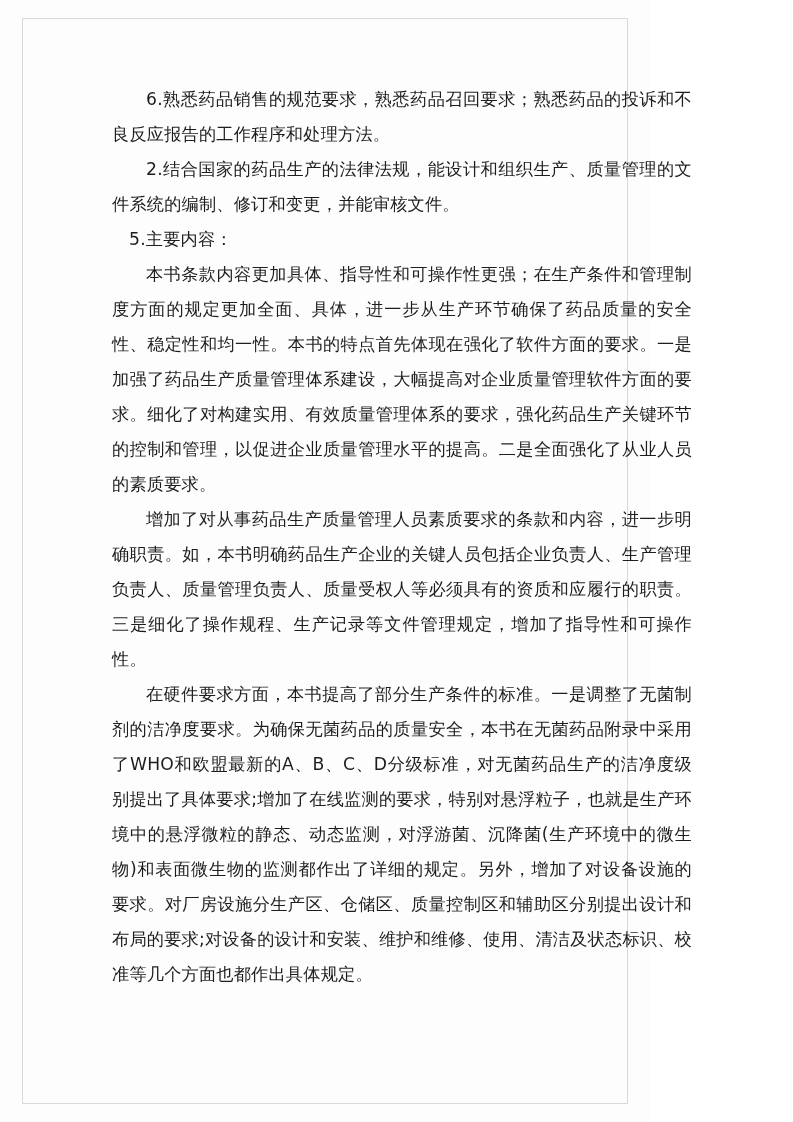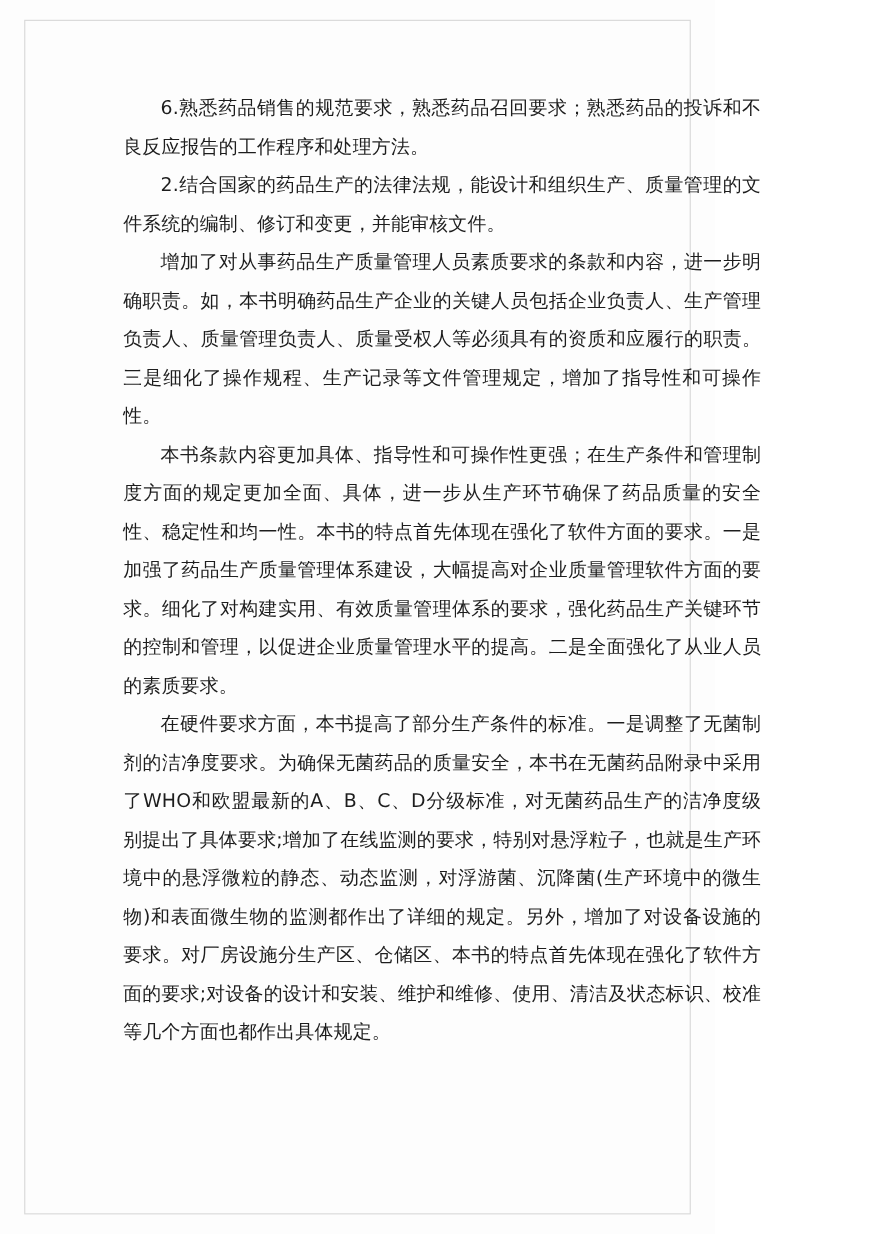--- a/index.html
+++ b/index.html
@@ -54,17 +54,18 @@
   }
 </style>
 </head>
 <body>
 
 <div class="page">
   <div class="page-border"></div>
   <div class="content">
     <p class="para indent-2">6.熟悉药品销售的规范要求，熟悉药品召回要求；熟悉药品的投诉和不良反应报告的工作程序和处理方法。</p>
     <p class="para indent-2">2.结合国家的药品生产的法律法规，能设计和组织生产、质量管理的文件系统的编制、修订和变更，并能审核文件。</p>
+    <p class="para indent-1">5.主要内容：</p>
+    <p class="para indent-2">本书条款内容更加具体、指导性和可操作性更强；在生产条件和管理制度方面的规定更加全面、具体，进一步从生产环节确保了药品质量的安全性、稳定性和均一性。本书的特点首先体现在强化了软件方面的要求。一是加强了药品生产质量管理体系建设，大幅提高对企业质量管理软件方面的要求。细化了对构建实用、有效质量管理体系的要求，强化药品生产关键环节的控制和管理，以促进企业质量管理水平的提高。二是全面强化了从业人员的素质要求。</p>
     <p class="para indent-2">增加了对从事药品生产质量管理人员素质要求的条款和内容，进一步明确职责。如，本书明确药品生产企业的关键人员包括企业负责人、生产管理负责人、质量管理负责人、质量受权人等必须具有的资质和应履行的职责。三是细化了操作规程、生产记录等文件管理规定，增加了指导性和可操作性。</p>
-    <p class="para indent-2">本书条款内容更加具体、指导性和可操作性更强；在生产条件和管理制度方面的规定更加全面、具体，进一步从生产环节确保了药品质量的安全性、稳定性和均一性。本书的特点首先体现在强化了软件方面的要求。一是加强了药品生产质量管理体系建设，大幅提高对企业质量管理软件方面的要求。细化了对构建实用、有效质量管理体系的要求，强化药品生产关键环节的控制和管理，以促进企业质量管理水平的提高。二是全面强化了从业人员的素质要求。</p>
-    <p class="para indent-2">在硬件要求方面，本书提高了部分生产条件的标准。一是调整了无菌制剂的洁净度要求。为确保无菌药品的质量安全，本书在无菌药品附录中采用了WHO和欧盟最新的A、B、C、D分级标准，对无菌药品生产的洁净度级别提出了具体要求;增加了在线监测的要求，特别对悬浮粒子，也就是生产环境中的悬浮微粒的静态、动态监测，对浮游菌、沉降菌(生产环境中的微生物)和表面微生物的监测都作出了详细的规定。另外，增加了对设备设施的要求。对厂房设施分生产区、仓储区、本书的特点首先体现在强化了软件方面的要求;对设备的设计和安装、维护和维修、使用、清洁及状态标识、校准等几个方面也都作出具体规定。</p>
+    <p class="para indent-2">在硬件要求方面，本书提高了部分生产条件的标准。一是调整了无菌制剂的洁净度要求。为确保无菌药品的质量安全，本书在无菌药品附录中采用了WHO和欧盟最新的A、B、C、D分级标准，对无菌药品生产的洁净度级别提出了具体要求;增加了在线监测的要求，特别对悬浮粒子，也就是生产环境中的悬浮微粒的静态、动态监测，对浮游菌、沉降菌(生产环境中的微生物)和表面微生物的监测都作出了详细的规定。另外，增加了对设备设施的要求。对厂房设施分生产区、仓储区、质量控制区和辅助区分别提出设计和布局的要求;对设备的设计和安装、维护和维修、使用、清洁及状态标识、校准等几个方面也都作出具体规定。</p>
   </div>
 </div>
 
 </body></html>

